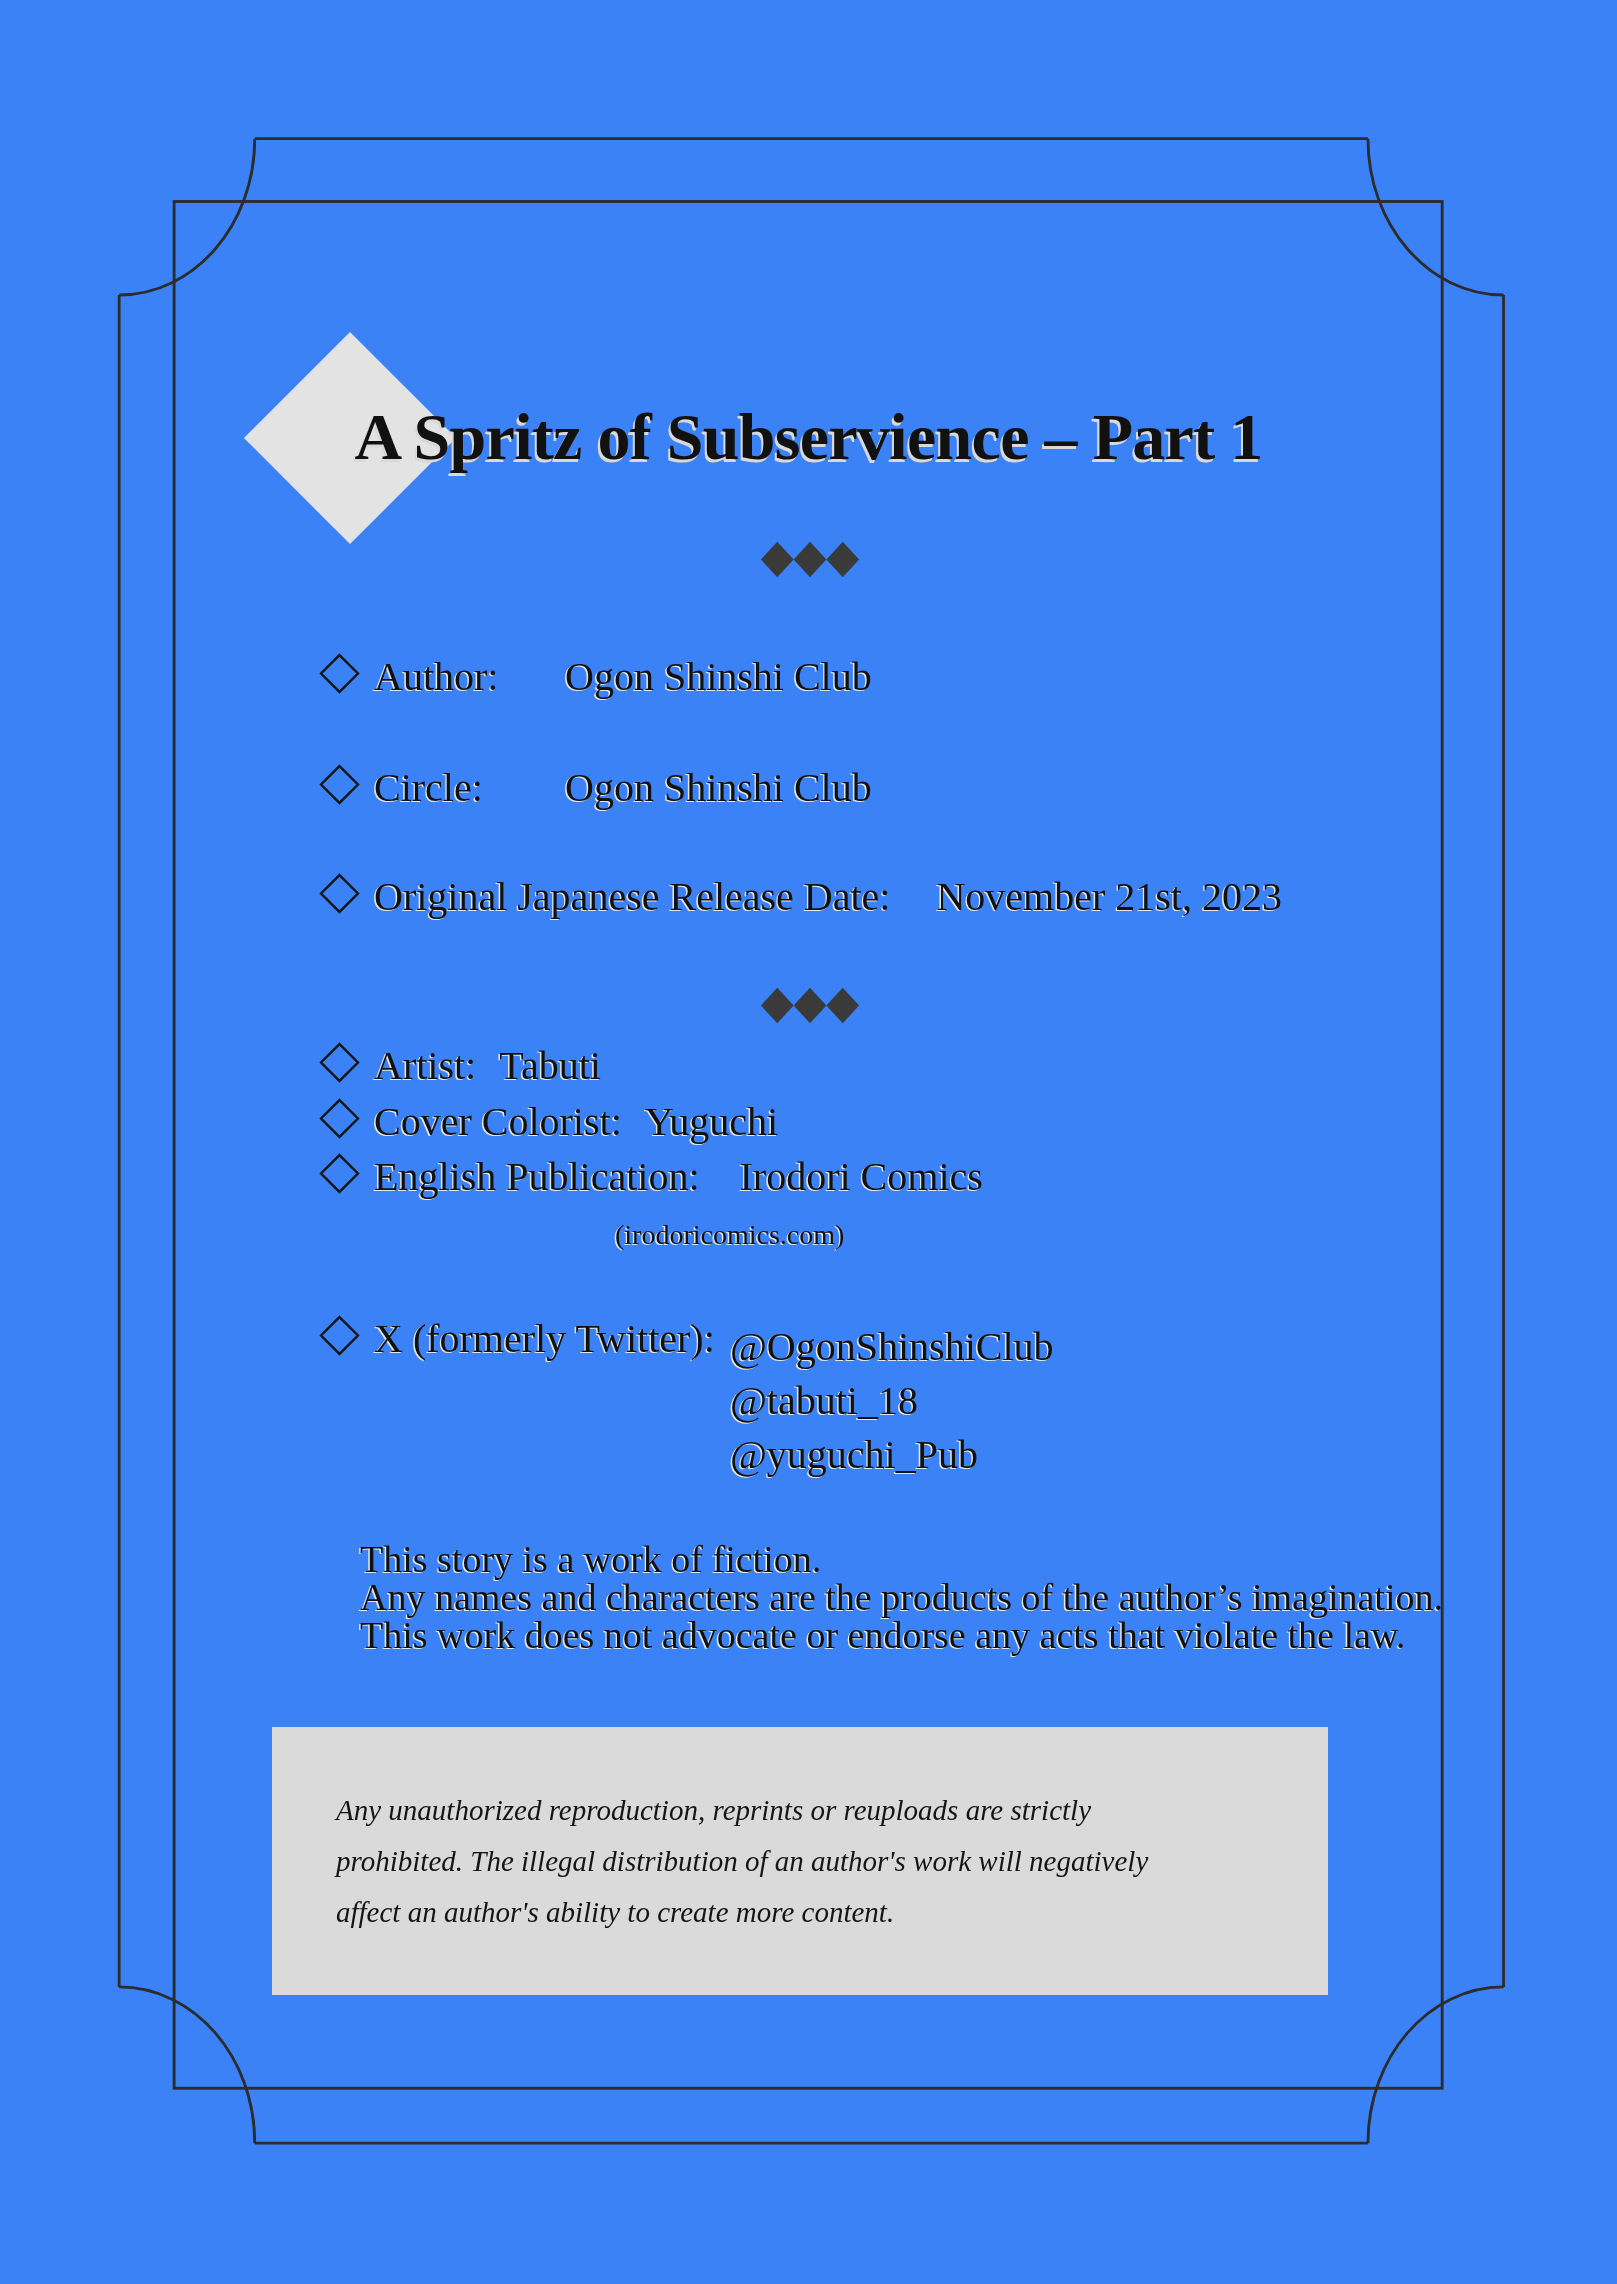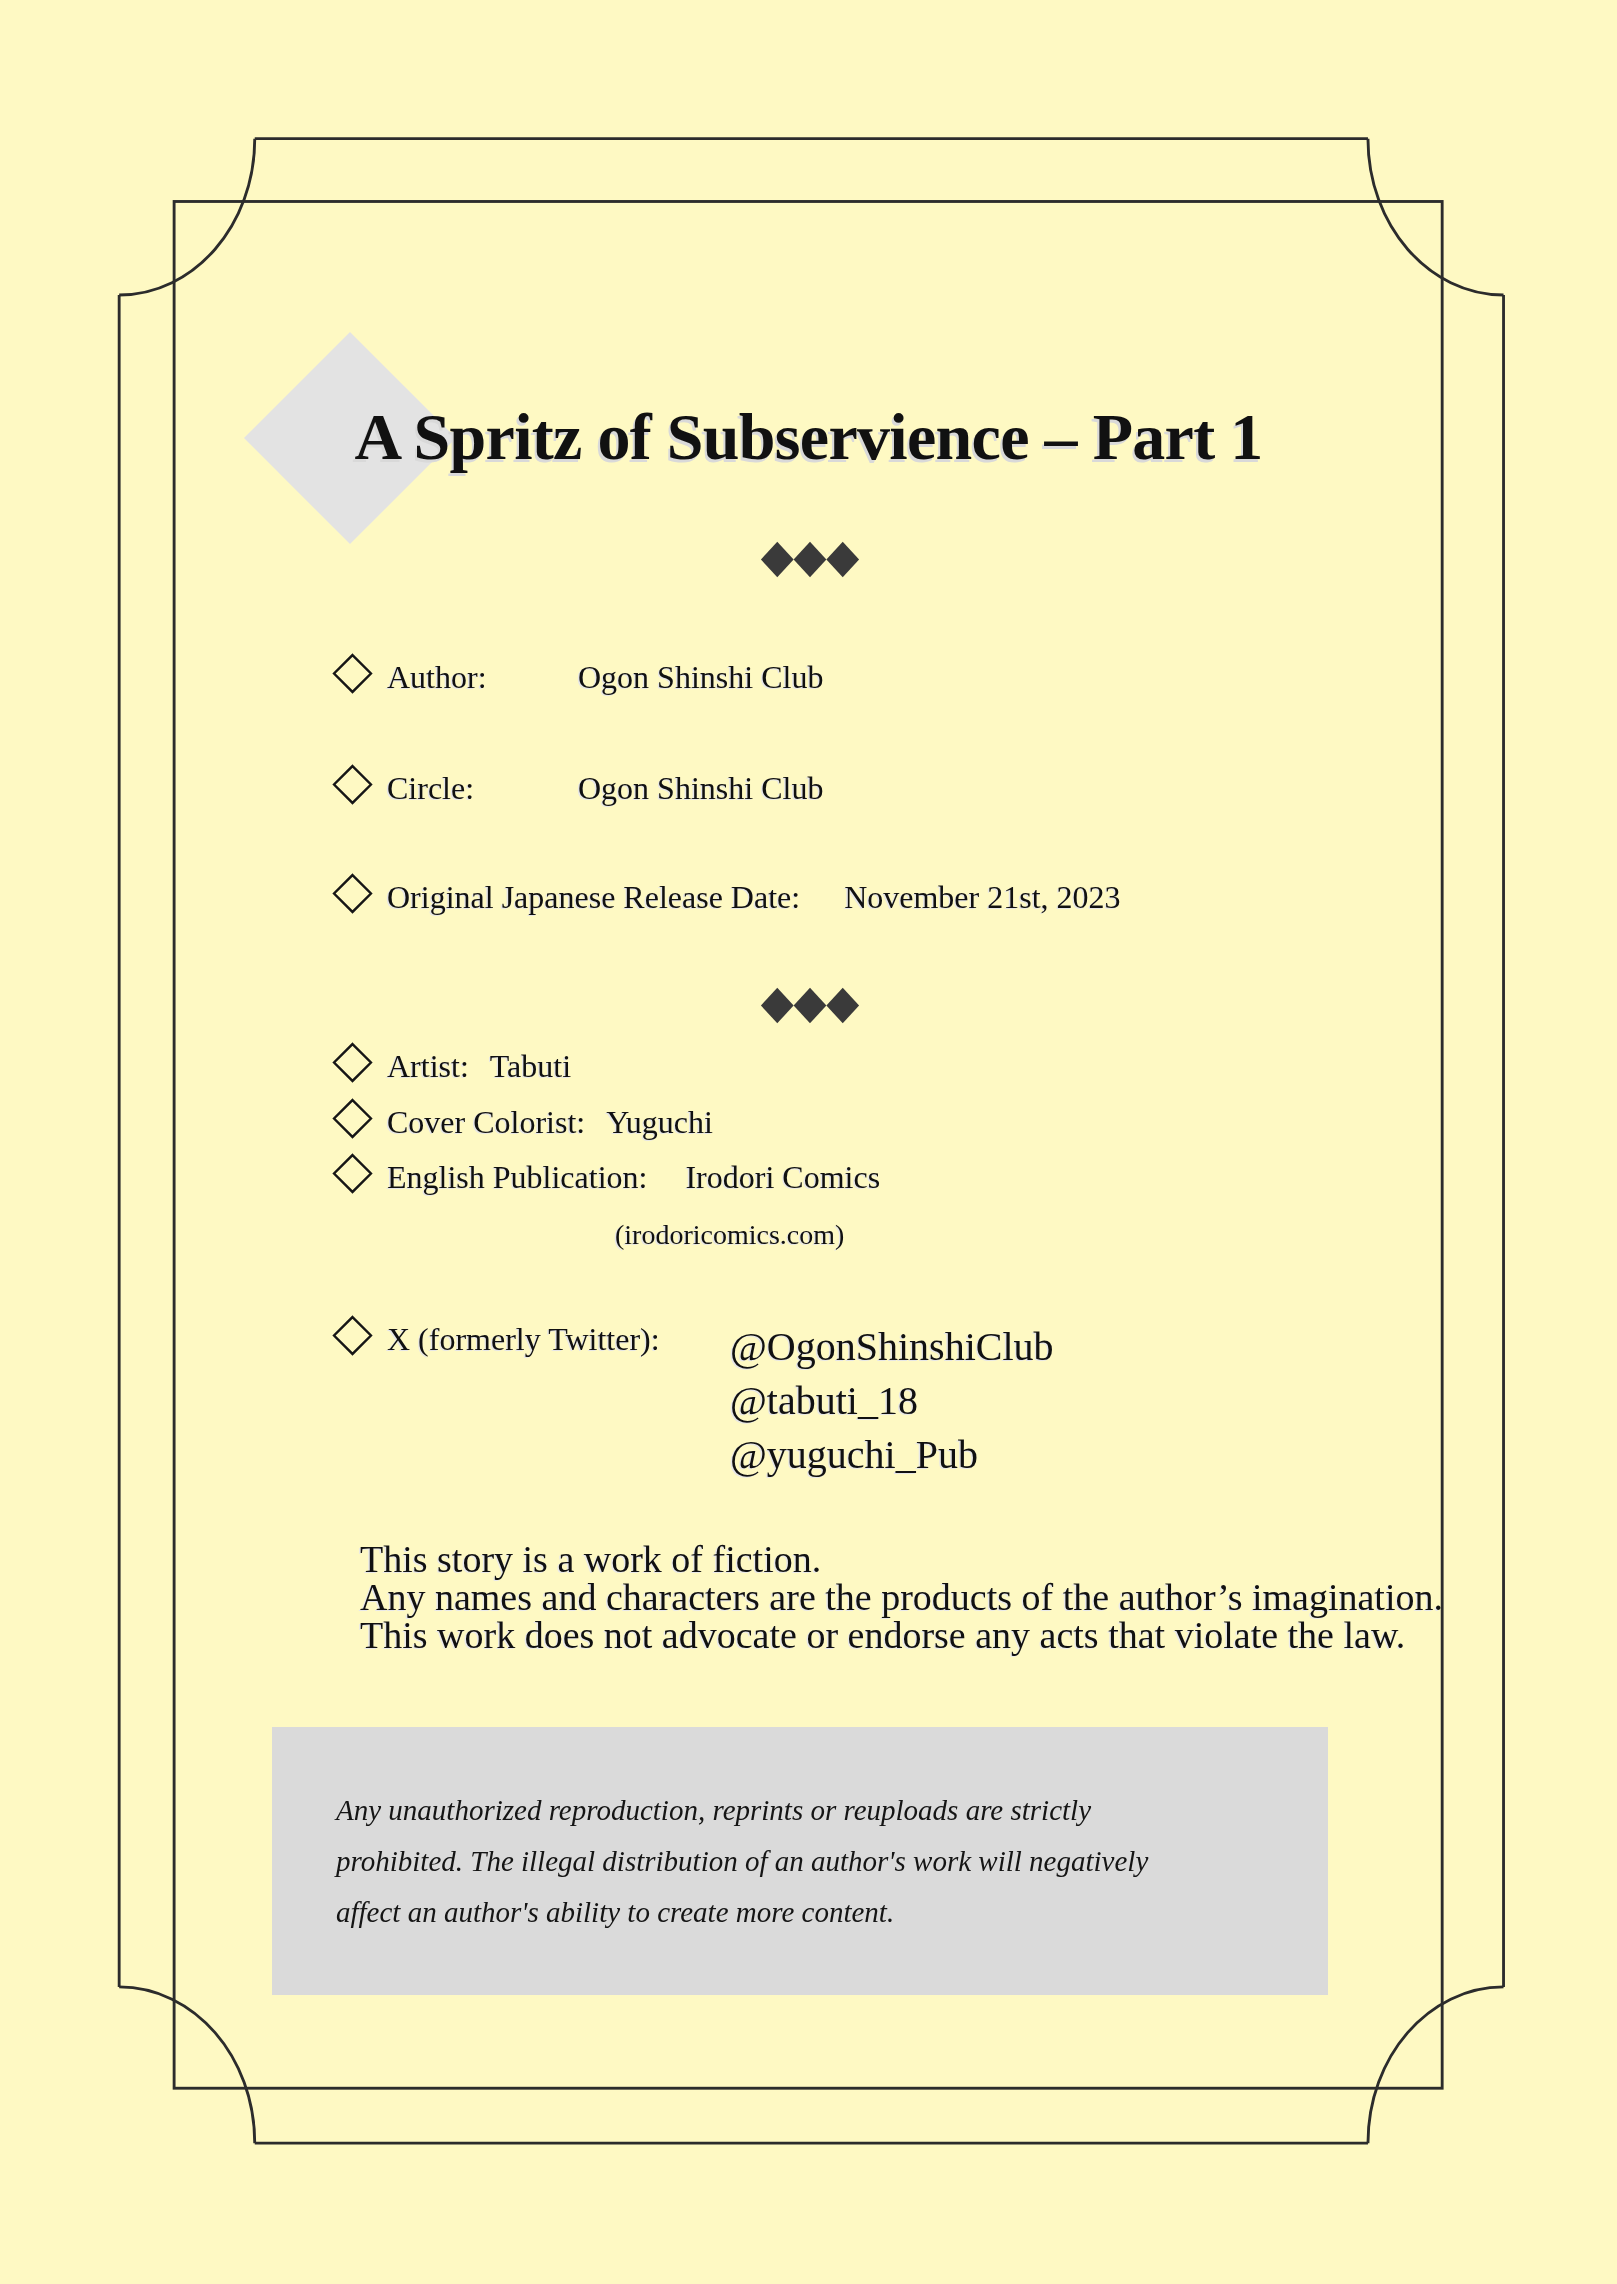--- a/index.html
+++ b/index.html
@@ -1,20 +1,20 @@
 <!DOCTYPE html>
 <html style="font-size:11.4px"><head>
 <meta charset="utf-8">
 <style>
   html,body{margin:0;padding:0;background:#ffffff;}
   .page{
     position:relative;
     width:1617px;
     height:2284px;
-    background:#fef9c3;
+    background:#3b82f6;
     font-family:"Liberation Serif","DejaVu Serif",serif;
     color:#111111;
     overflow:hidden;
   }
   .frame-svg{position:absolute;left:0;top:0;}
   .title-diamond{
     position:absolute;
     left:275px;top:363px;
     width:150px;height:150px;
     background:#e3e3e3;
@@ -30,23 +30,23 @@
     line-height:71px;
     letter-spacing:-0.7px;
     text-shadow:-2.1px 2.9px 0 #d9d9d9;
     white-space:nowrap;
   }
   .separator{position:absolute;left:760px;}
   .sep1{top:541px;}
   .sep2{top:987px;}
   .row{
     position:absolute;
-    left:332px;
+    left:319px;
     height:44px;
-    font-size:32px;
+    font-size:40px;
     line-height:44px;
     padding-left:55px;
     white-space:nowrap;
     text-shadow:-1.4px 1.4px 0 #e6e6e6;
   }
   .bullet{position:absolute;left:0;top:-2.1px;}
   .value{margin-left:17px;text-align:center;}
   .value-col2{position:absolute;left:246px;margin-left:0;}
   .value-gap-lg{margin-left:30px;}
   .value-gap-sm{margin-left:13px;}

